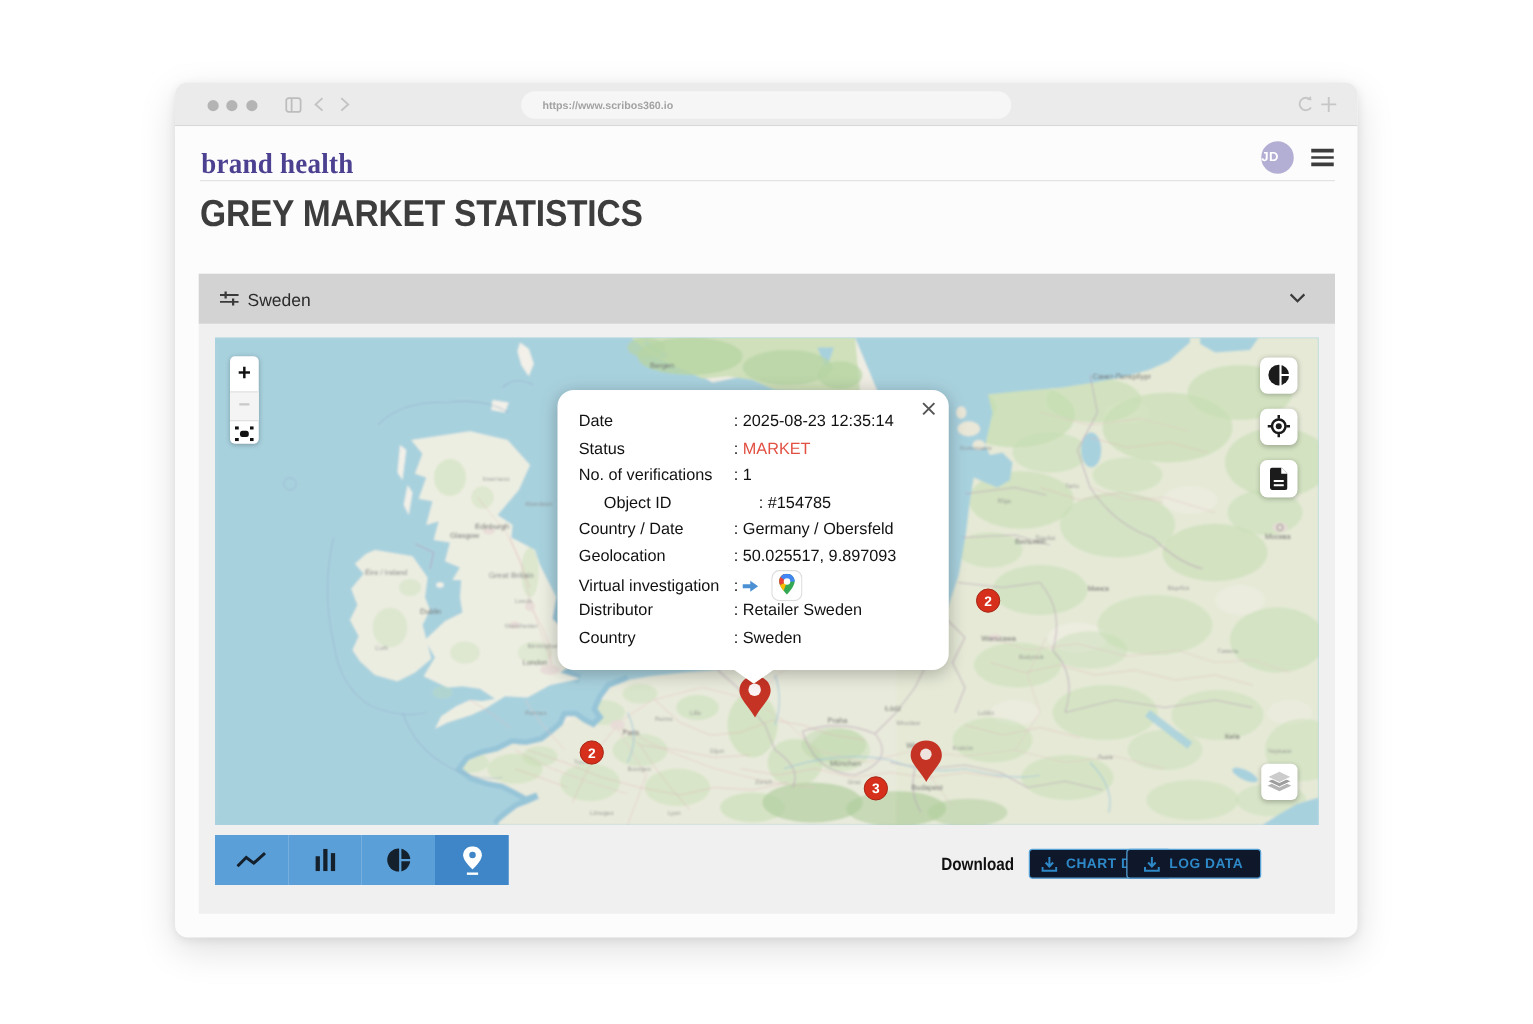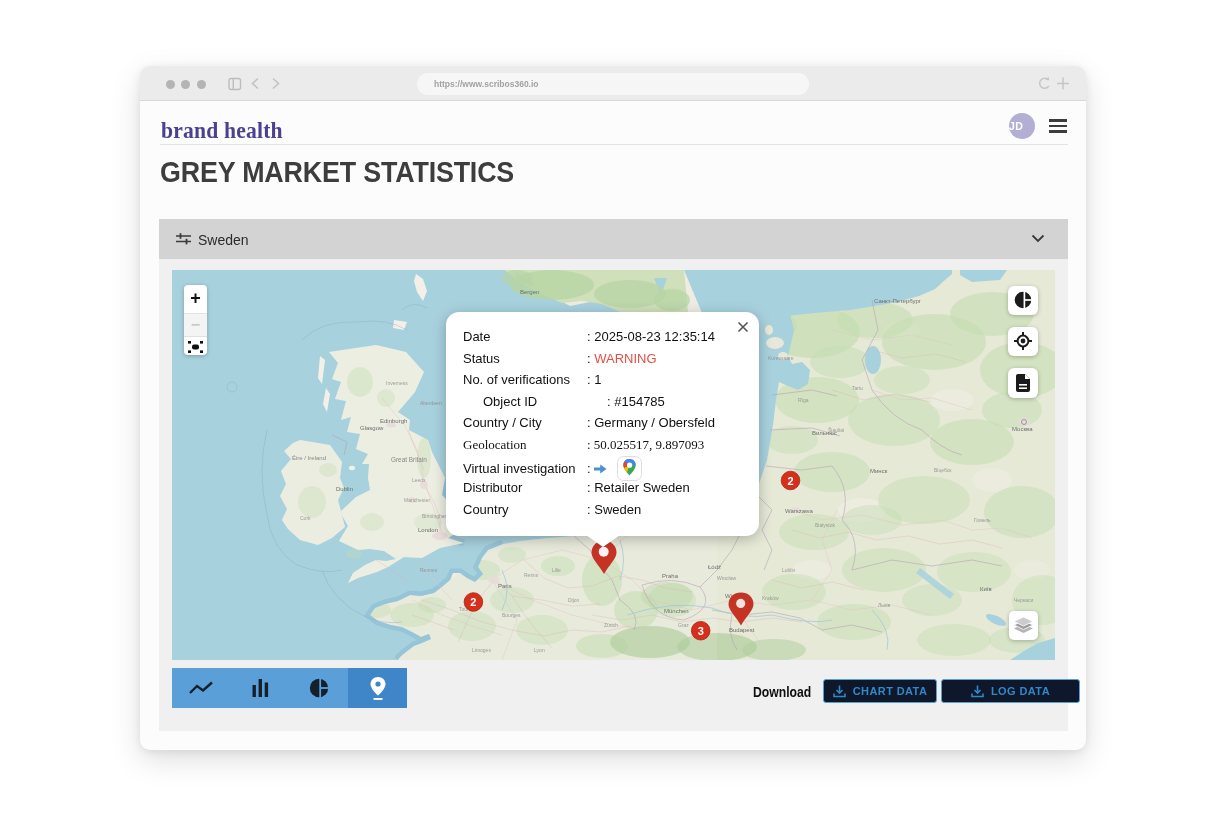--- a/index.html
+++ b/index.html
@@ -492,37 +492,37 @@
     </div>
 
     <div class="dl-label">Download</div>
     <div class="dl-btn" style="left:664px; width:114px;">
       <svg width="13" height="13" viewBox="0 0 13 13" style="margin-right:7px;">
         <path d="M6.5 0.5 L6.5 7.5 M3.5 5 L6.5 8.2 L9.5 5" fill="none" stroke="#2e89c8" stroke-width="1.6"></path>
         <path d="M1 8.5 L1 11.5 L12 11.5 L12 8.5" fill="none" stroke="#2e89c8" stroke-width="1.6"></path>
       </svg>
       CHART DATA
     </div>
-    <div class="dl-btn" style="left:782px; width:139px;text-align:right;">
+    <div class="dl-btn" style="left:742px; width:108px;text-align:right;">
       <svg width="13" height="13" viewBox="0 0 13 13" style="margin-right:7px;">
         <path d="M6.5 0.5 L6.5 7.5 M3.5 5 L6.5 8.2 L9.5 5" fill="none" stroke="#2e89c8" stroke-width="1.6"></path>
         <path d="M1 8.5 L1 11.5 L12 11.5 L12 8.5" fill="none" stroke="#2e89c8" stroke-width="1.6"></path>
       </svg>
       LOG DATA
     </div>
   </div>
 
   <div class="popup" style="left:306px; top:246px;">
     <div class="tail"></div>
     <div class="prow" style="top:14px;"><span class="lab">Date</span>: 2025-08-23 12:35:14</div>
-    <div class="prow" style="top:35.6px;"><span class="lab">Status</span>: <span style="color:#e25043;">WARNING</span></div>
+    <div class="prow" style="top:35.6px;"><span class="lab">Status</span>: <span style="color:#e25043;">MARKET</span></div>
     <div class="prow" style="top:57.2px;"><span class="lab">No. of verifications</span>: 1</div>
     <div class="prow" style="top:78.8px;margin-left:20px;"><span class="lab">Object ID</span>: #154785</div>
-    <div class="prow" style="top:100.4px;"><span class="lab">Country / City</span>: Germany / Obersfeld</div>
-    <div class="prow" style="top:122px;font-family:Liberation Serif, serif;"><span class="lab">Geolocation</span>: 50.025517, 9.897093</div>
+    <div class="prow" style="top:100.4px;"><span class="lab">Country / Date</span>: Germany / Obersfeld</div>
+    <div class="prow" style="top:122px;"><span class="lab">Geolocation</span>: 50.025517, 9.897093</div>
     <div class="prow" style="top:143.6px;"><span class="lab">Virtual investigation</span>: 
       <svg width="14" height="10" viewBox="0 0 14 10" style="vertical-align:-1px;">
         <path d="M0,3.4 L6.2,3.4 L6.2,0.6 L12.5,5 L6.2,9.4 L6.2,6.6 L0,6.6 Z" fill="#4a90d3"></path>
       </svg>
       <svg width="25" height="25" viewBox="0 0 25 25" style="vertical-align:-8px; margin-left:5px;">
         <rect x="0.5" y="0.5" width="24" height="24" rx="6" fill="#ffffff" stroke="#dddddd"></rect>
         <g>
           <clipPath id="gp">
               <path d="M12.5,3 C8.9,3 6.3,5.8 6.3,9.1 C6.3,13.3 12.5,19.5 12.5,19.5 C12.5,19.5 18.7,13.3 18.7,9.1 C18.7,5.8 16.1,3 12.5,3 Z"></path>
             </clipPath>

